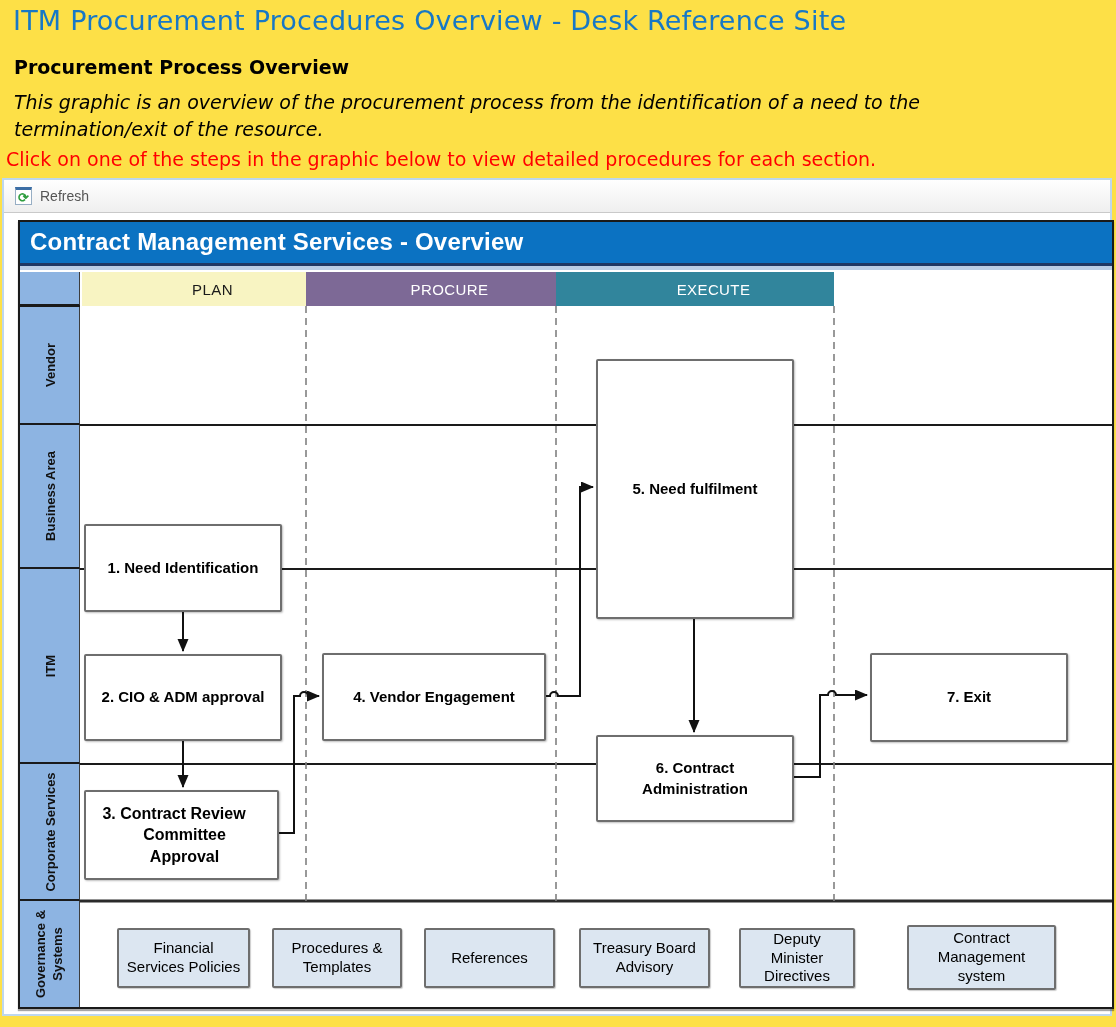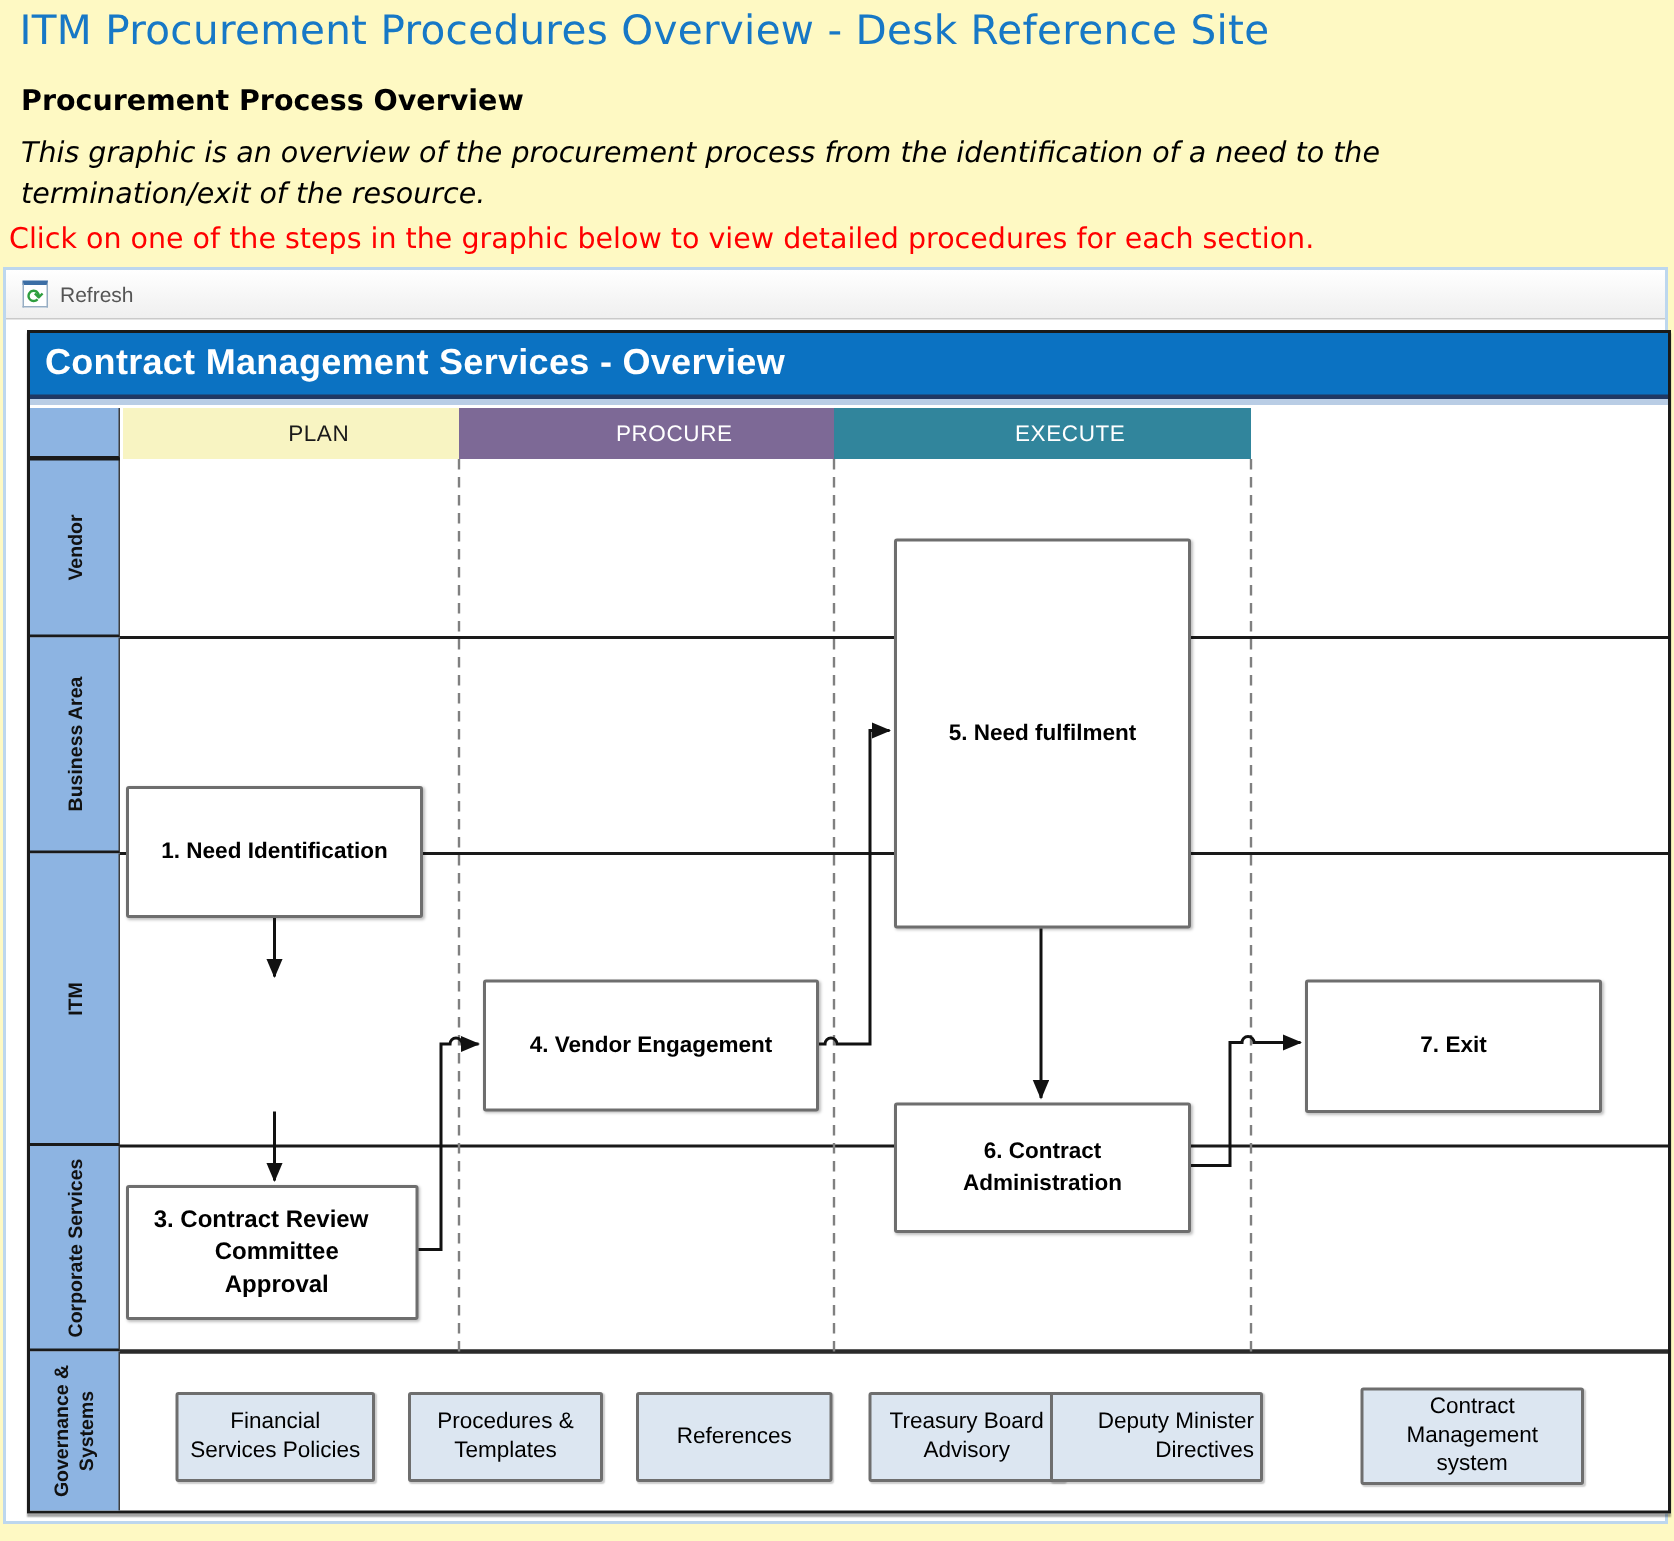--- a/index.html
+++ b/index.html
@@ -1,17 +1,17 @@
 <!DOCTYPE html>
 <html><head>
 <meta charset="utf-8">
 <style>
   * { margin:0; padding:0; box-sizing:border-box; }
   html,body { background:#fff; }
-  .page { position:relative; width:1116px; height:1027px; background:#fef9c3; overflow:hidden;
+  .page { position:relative; width:1116px; height:1027px; background:#fde047; overflow:hidden;
           font-family:"Liberation Sans", sans-serif; }
 
   
   .page-title { position:absolute; left:13px; top:5px; font-family:"DejaVu Sans", sans-serif;
                 font-size:27px; font-weight:400; color:#1778C6; letter-spacing:0.2px; }
   .section-heading { position:absolute; left:14px; top:56px; font-family:"DejaVu Sans", sans-serif;
                      font-size:19px; font-weight:bold; color:#000; }
   .description { position:absolute; left:14px; top:89px; width:1000px; font-family:"DejaVu Sans", sans-serif;
                  font-size:19px; font-style:italic; color:#000; line-height:27px; }
   .instruction { position:absolute; left:6px; top:148px; font-family:"DejaVu Sans", sans-serif;
@@ -71,21 +71,21 @@
   .step7 { left:850px; top:431px; width:198px; height:89px; }
 
   .gov-btn { position:absolute; top:706px; height:60px; background:#DCE6F1; border:2px solid #6e6e6e;
              border-radius:2px; display:flex; align-items:center; justify-content:center;
              text-align:center; font-size:15px; color:#000; line-height:1.25; z-index:2;
              cursor:pointer; padding:2px 4px; box-shadow:1px 1px 1px rgba(0,0,0,0.2); }
   .gov1 { left:97px;  width:133px; }
   .gov2 { left:252px; width:130px; }
   .gov3 { left:404px; width:131px; }
   .gov4 { left:559px; width:131px; }
-  .gov5 { left:680px; width:142px;text-align:right; }
+  .gov5 { left:719px; width:116px; }
   .gov6 { left:887px; width:149px; top:703px; height:65px; }
 </style>
 </head>
 <body>
 
 <div class="page">
 
   <div class="page-title">ITM Procurement Procedures Overview - Desk Reference Site</div>
   <div class="section-heading">Procurement Process Overview</div>
   <div class="description">This graphic is an overview of the procurement process from the identification of a need to the termination/exit of the resource.</div>
@@ -131,20 +131,23 @@
         <line x1="60" y1="542" x2="1092" y2="542" stroke="#1a1a1a" stroke-width="2"></line>
         <line x1="60" y1="679" x2="1092" y2="679" stroke="#2a2a2a" stroke-width="3"></line>
         <line x1="286" y1="84" x2="286" y2="679" stroke="#808080" stroke-width="1.6" stroke-dasharray="7,5"></line>
         <line x1="536" y1="84" x2="536" y2="679" stroke="#808080" stroke-width="1.6" stroke-dasharray="7,5"></line>
         <line x1="814" y1="84" x2="814" y2="679" stroke="#808080" stroke-width="1.6" stroke-dasharray="7,5"></line>
       </svg>
 
       <div class="step step1">
         <span>1. Need Identification</span>
       </div>
+      <div class="step step2">
+        <span>2. CIO &amp; ADM approval</span>
+      </div>
       <div class="step step3">
         <span>3. Contract Review Committee Approval</span>
       </div>
       <div class="step step4">
         <span>4. Vendor Engagement</span>
       </div>
       <div class="step step5">
         <span>5. Need fulfilment</span>
       </div>
       <div class="step step6">

